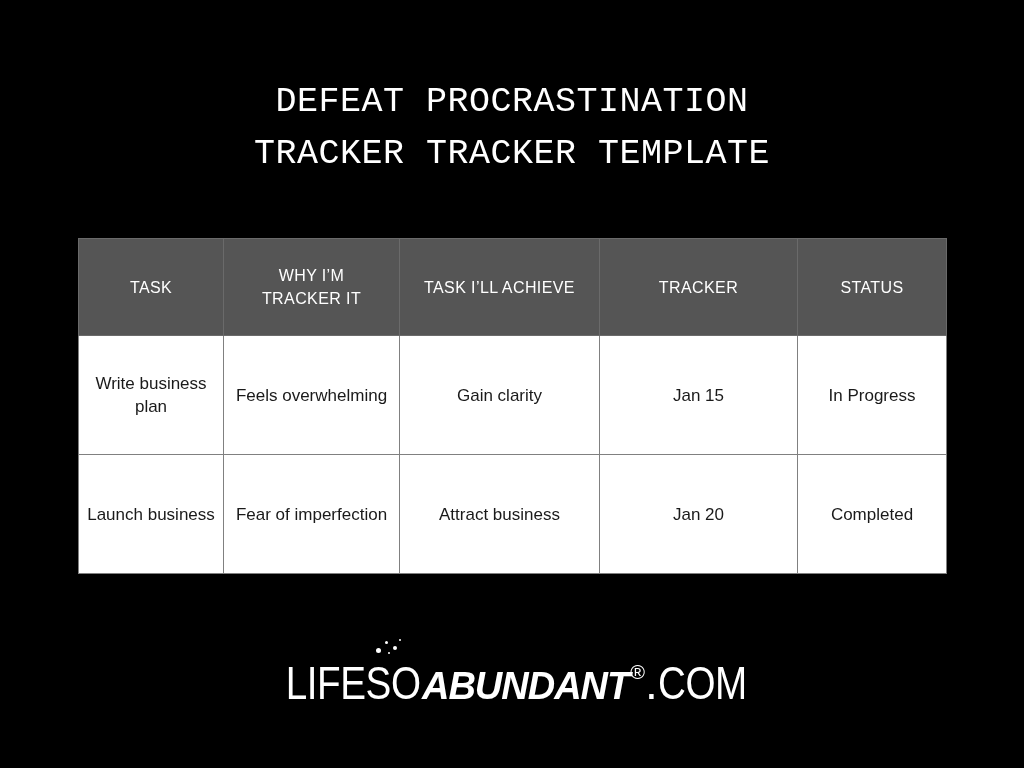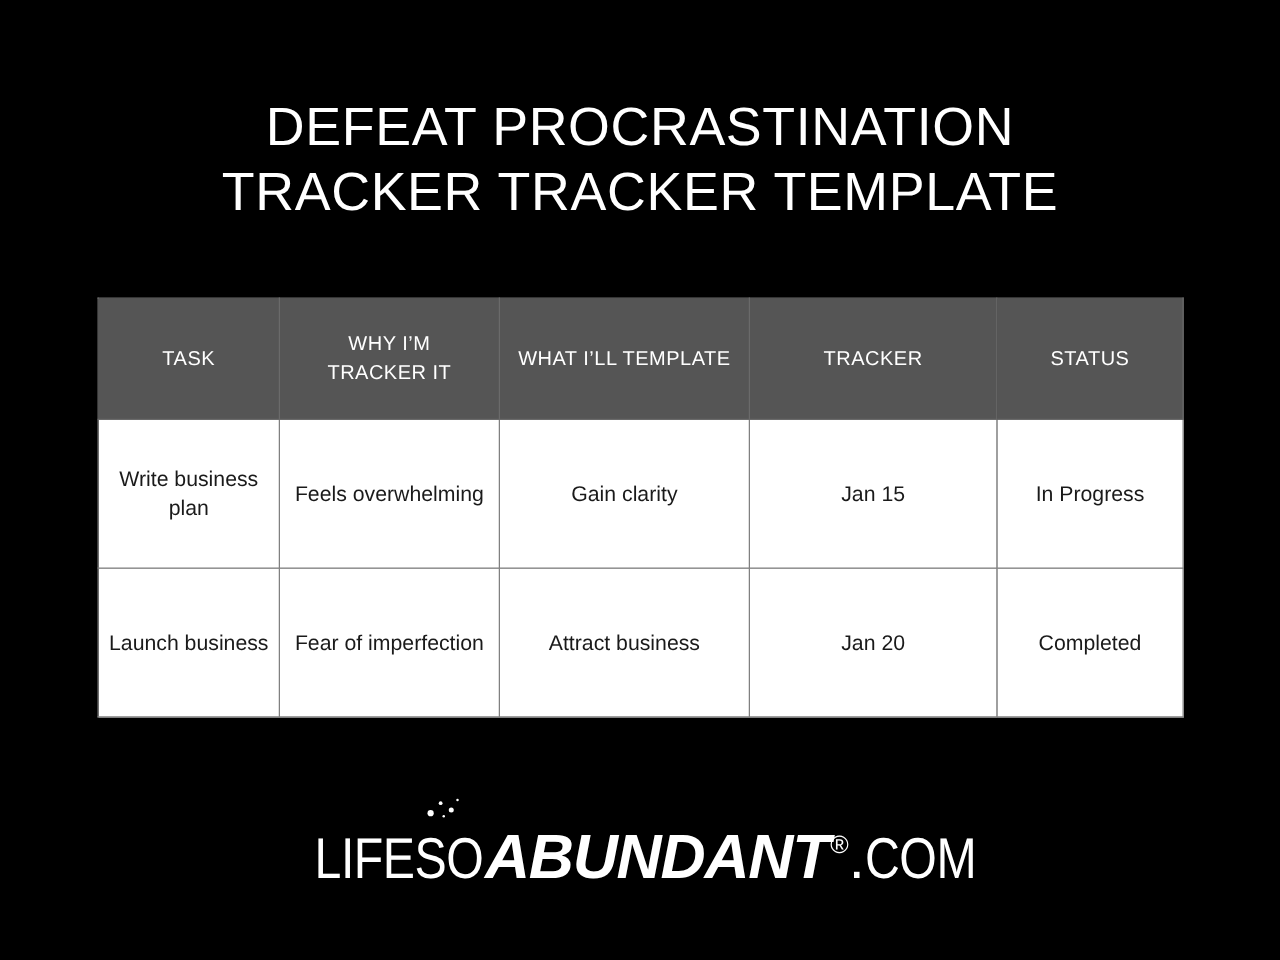--- a/index.html
+++ b/index.html
@@ -27,22 +27,22 @@
   .title-block {
     position: absolute;
     left: 0;
     top: 76px;
     width: 1024px;
     text-align: center;
   }
   .title-line {
     display: block;
     color: #ffffff;
-    font-family: Liberation Sans, sans-serif;
-    font-size: 43px;
+    font-family: Liberation Mono, monospace;
+    font-size: 35px;
     font-weight: 400;
     line-height: 52px;
     letter-spacing: 0.5px;
     white-space: nowrap;
   }
 
   
   .table-wrap {
     position: absolute;
     left: 78px;
@@ -109,21 +109,21 @@
   .logo-light {
     font-family: "Liberation Sans", sans-serif;
     font-size: 46px;
     font-weight: 300;
     letter-spacing: -0.5px;
     transform: scaleX(0.84);
     transform-origin: right bottom;
   }
   .logo-bold {
     font-family: "Liberation Sans", sans-serif;
-    font-size: 50px;
+    font-size: 38px;
     font-weight: 700;
     font-style: italic;
     letter-spacing: -1px;
     position: relative;
     margin-left: 1px;
   }
   .logo-reg {
     font-family: "Liberation Sans", sans-serif;
     font-size: 20px;
     font-weight: 400;
@@ -186,21 +186,21 @@
       <thead>
         <tr>
           <th>
             <span class="cell-text">TASK</span>
           </th>
           <th>
             <span class="cell-text">WHY I’M</span>
             <span class="cell-text">TRACKER IT</span>
           </th>
           <th>
-            <span class="cell-text">WHAT I’LL TEMPLATE</span>
+            <span class="cell-text">TASK I’LL ACHIEVE</span>
           </th>
           <th>
             <span class="cell-text">TRACKER</span>
           </th>
           <th>
             <span class="cell-text">STATUS</span>
           </th>
         </tr>
       </thead>
       <tbody>

